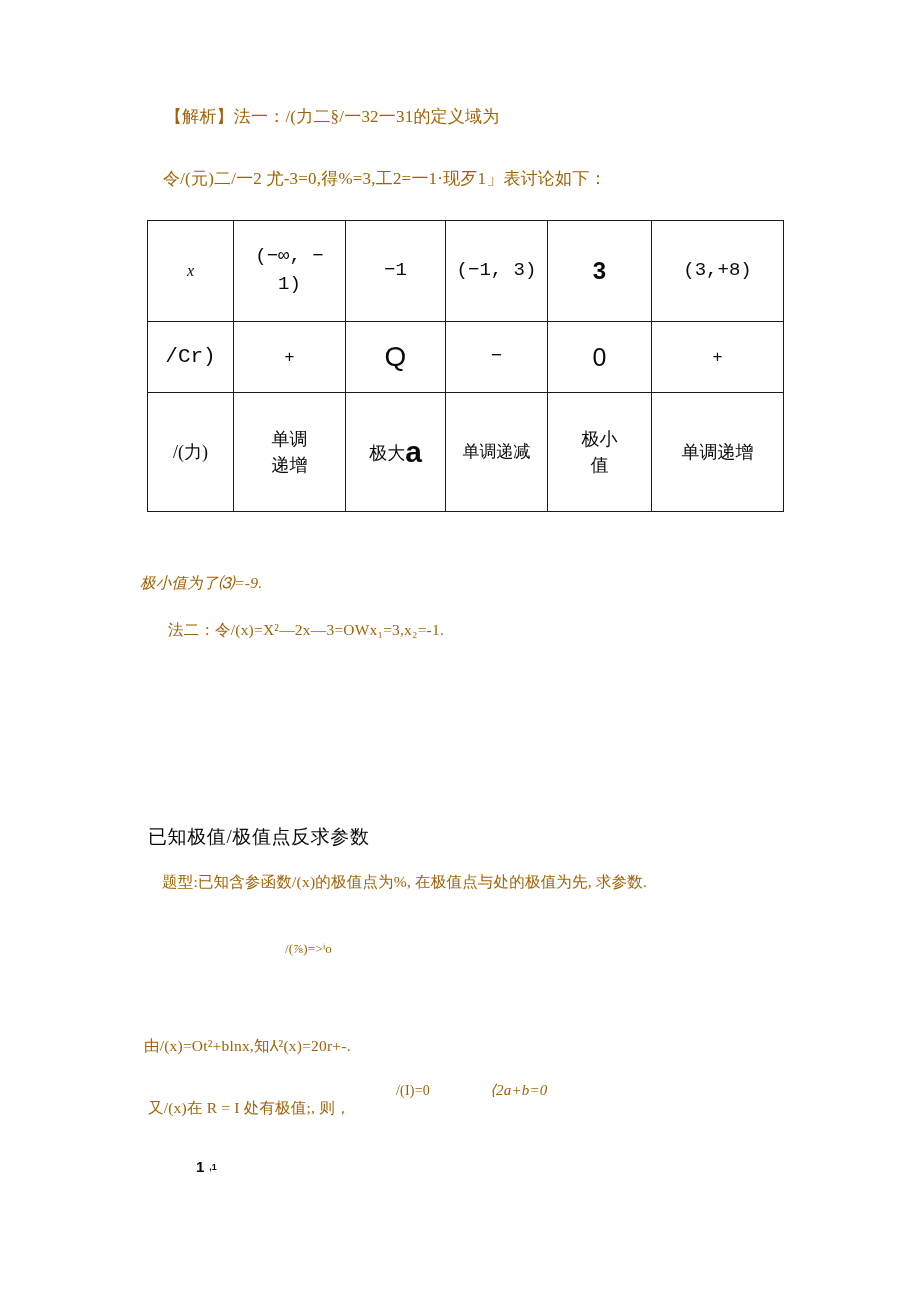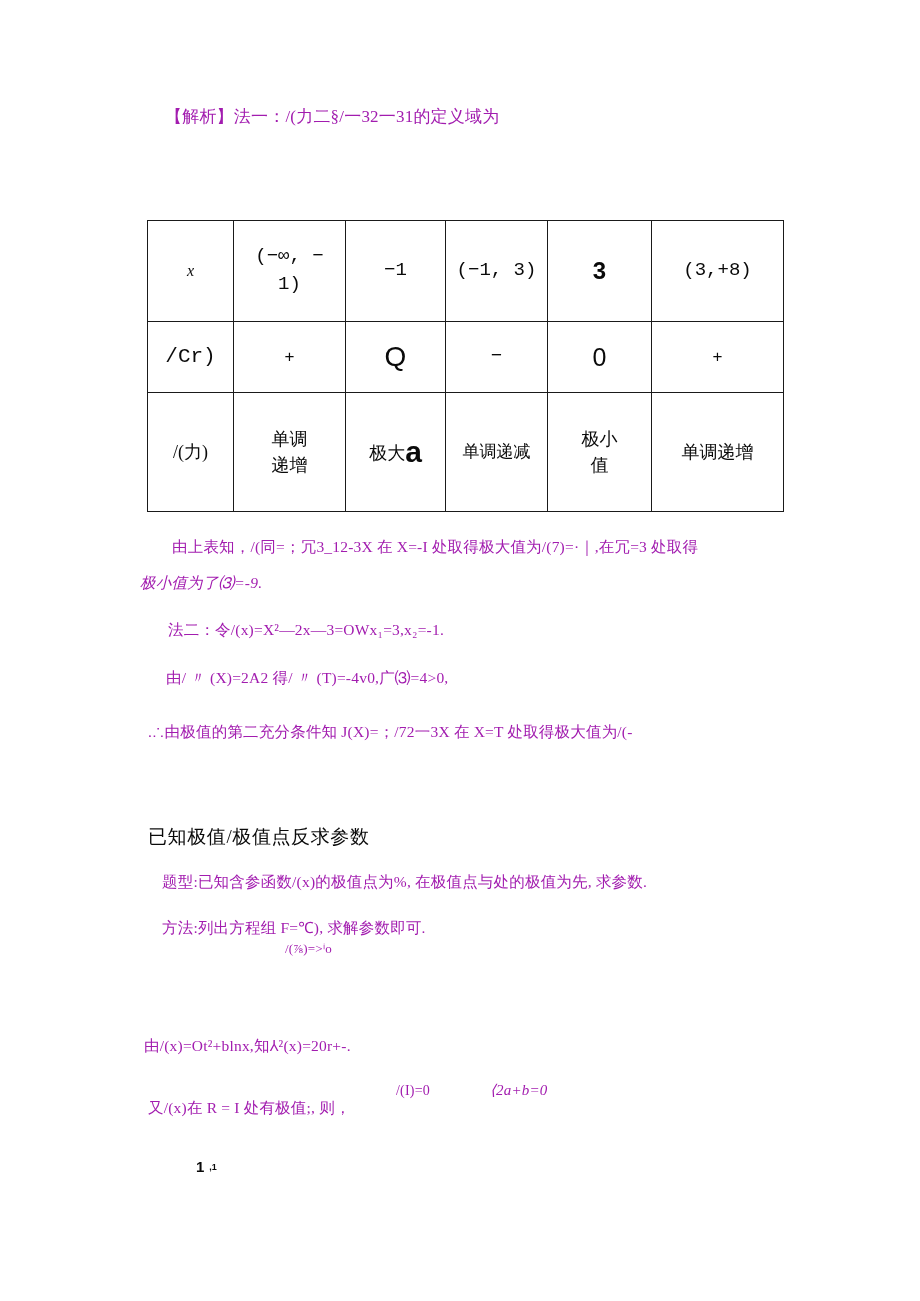--- a/index.html
+++ b/index.html
@@ -15,21 +15,21 @@
     background: #ffffff;
     overflow: hidden;
     font-family: "Liberation Serif", serif;
     color: #0a0a0a;
   }
 
   
   .para {
     font-size: 16.5px;
     line-height: 1.35;
-    color: #a21caf;
+    color: #a16207;
     letter-spacing: 0.2px;
     white-space: nowrap;
   }
 
   
   .line { position: absolute; white-space: nowrap; }
 
   #line-jiexi      { left: 165px; top: 106px; font-size: 17px; }
   #line-ling       { left: 163px; top: 168px; font-size: 17px; }
 
@@ -111,20 +111,21 @@
     vertical-align: -3px;
   }
 </style>
 </head>
 <body>
 
 <div class="page">
 
   <div class="line para" id="line-jiexi">【解析】法一：/(力二§/一32一31的定义域为</div>
 
+  <div class="line para" id="line-ling">令/(元)二/一2 尤-3=0,得%=3,工2=一1·现歹1」表讨论如下：</div>
 
   <div class="tbl-wrap">
     <table class="state-table">
       <colgroup>
         <col class="col-label">
           <col class="col-i1">
           <col class="col-p1">
         <col class="col-i2">
           <col class="col-p2">
           <col class="col-i3">
@@ -164,32 +165,28 @@
           <td class="cell-cn">
             <span class="two-line">极小</span>
             <span class="two-line">值</span>
           </td>
           <td class="cell-cn">单调递增</td>
         </tr>
       </tbody>
     </table>
   </div>
 
-  <div class="line para" id="line-bysbz-1">由上表知，/(同=；冗3_12-3X 在 X=-I 处取得极大值为/(7)=·｜,在冗=3 处取得</div>
   <div class="line para" id="line-bysbz-2">极小值为了⑶=-9.</div>
 
   <div class="line para" id="line-faer">法二：令/(x)=X²—2x—3=OWx₁=3,x₂=-1.</div>
-  <div class="line para" id="line-youfpp">由/ 〃 (X)=2A2 得/ 〃 (T)=-4v0,广⑶=4&gt;0,</div>
 
-  <div class="line para" id="line-second-1">.∴由极值的第二充分条件知 J(X)=；/72一3X 在 X=T 处取得极大值为/(-</div>
 
   <div class="line para" id="line-tixing">题型:已知含参函数/(x)的极值点为%, 在极值点与处的极值为先, 求参数.</div>
 
   <div class="line" id="heading-main">已知极值/极值点反求参数</div>
-  <div class="line para" id="line-fangfa">方法:列出方程组 F=℃), 求解参数即可.</div>
   <div class="line para" id="line-fangfa-sub">/(⅞)=&gt;ⁱo</div>
 
 
   <div class="line para" id="line-youfx">由/(x)=Ot²+blnx,知⅄²(x)=20r+-.</div>
 
   <div class="line para" id="line-youfx2">又/(x)在 R = I 处有极值;, 则，</div>
   <div class="line para" id="frag-fl0">/(I)=0</div>
   <div class="line para" id="frag-2ab">⟨2a+b=0</div>
 
   <div class="line" id="page-number">

